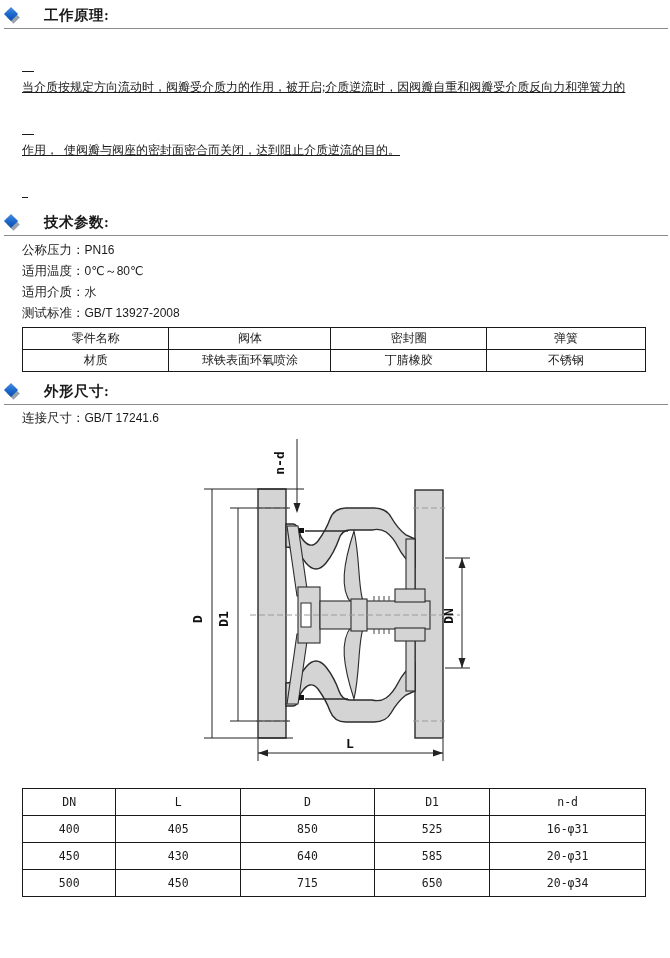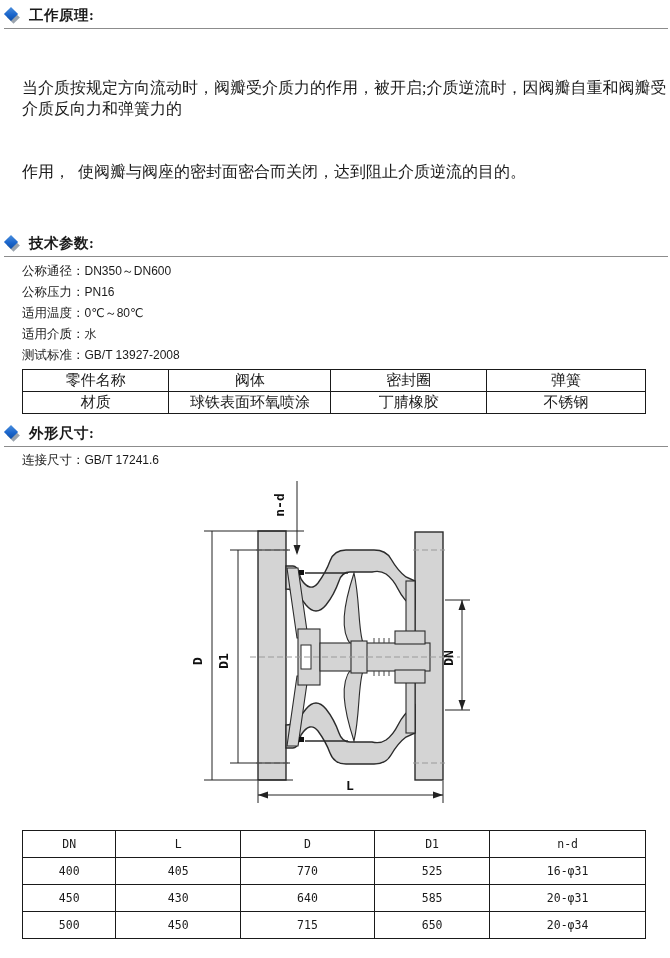--- a/index.html
+++ b/index.html
@@ -4,37 +4,37 @@
 <style>
   html,body{margin:0;padding:0;}
   body{
     width:670px;height:958px;background:#ffffff;overflow:hidden;
     font-family:"Liberation Serif","DejaVu Serif",serif;
     color:#1a1a1a;position:relative;
   }
   .page{position:absolute;left:0;top:0;width:670px;height:958px;}
   
   .sec-head{
-    display:flex;align-items:center;gap:9px;
+    display:flex;align-items:center;gap:24px;
     margin:0 2px 0 4px;padding:6px 0 3px 0;
     border-bottom:1px solid #8c8c8c;
   }
   .sec-head .title{font-size:14.5px;font-weight:bold;letter-spacing:.5px;}
   .diamond{position:relative;width:16px;height:15px;flex:0 0 16px;}
   .diamond .dshadow{position:absolute;left:5px;top:5px;width:9px;height:9px;background:#9aa3ad;transform:rotate(45deg);}
   .diamond .dmain{position:absolute;left:2px;top:1px;width:10px;height:10px;background:linear-gradient(135deg,#4b8fdd 0%,#1b66cc 55%,#0f4fa8 100%);transform:rotate(45deg);}
   
-  .para{margin:6px 0 0 22px;font-size:16px;line-height:21px;white-space:pre-wrap;}
+  .para{margin:6px 0 0 22px;font-size:12px;line-height:21px;white-space:pre-wrap;text-decoration:underline;}
   .param-list{margin:4px 0 0 22px;}
   .param-row{font-size:12.5px;line-height:21px;}
   .param-row .val{font-family:"Liberation Sans","DejaVu Sans",sans-serif;font-size:12px;}
   
   table{border-collapse:collapse;margin-left:22px;width:624px;table-layout:fixed;}
   .mat-table{margin-top:3px;}
-  .mat-table td{border:1px solid #1a1a1a;text-align:center;font-size:15px;height:21px;padding:0;}
+  .mat-table td{border:1px solid #1a1a1a;text-align:center;font-size:12px;height:21px;padding:0;}
   .dim-table{margin-top:4px;}
   .dim-table td{border:1px solid #1a1a1a;text-align:center;height:26px;padding:0;
     font-family:"DejaVu Sans Mono","Liberation Mono",monospace;font-size:11.5px;}
   
   .drawing{position:relative;height:353px;margin-top:2px;}
   .drawing svg{position:absolute;left:158px;top:0;}
   .dim{stroke:#222;stroke-width:1;fill:none;}
   .dimtext{font-family:"DejaVu Sans Mono","Liberation Mono",monospace;font-size:13px;font-weight:bold;fill:#111;}
   .metal{fill:#d4d4d4;stroke:#2b2b2b;stroke-width:1.4;}
   .metal2{fill:#d4d4d4;stroke:#2b2b2b;stroke-width:1.1;}
@@ -58,21 +58,20 @@
   </div>
 
   <div class="sec-head" style="margin-top:4px;align-items:center;">
     <span class="diamond">
         <span class="dshadow"></span>
         <span class="dmain"></span>
       </span>
     <span class="title">技术参数:</span>
   </div>
   <div class="param-list">
-    <div class="param-row"><span>公称通径：</span><span class="val">DN350～DN600</span></div>
     <div class="param-row"><span>公称压力：</span><span class="val">PN16</span></div>
     <div class="param-row"><span>适用温度：</span><span class="val">0℃～80℃</span></div>
     <div class="param-row"><span>适用介质：</span><span class="val">水</span></div>
     <div class="param-row"><span>测试标准：</span><span class="val">GB/T 13927-2008</span></div>
   </div>
 
   <table class="mat-table">
     <colgroup>
         <col style="width:23.5%">
         <col style="width:26%">
@@ -194,21 +193,21 @@
         <tr>
       <td>DN</td>
       <td>L</td>
       <td>D</td>
       <td>D1</td>
       <td>n-d</td>
     </tr>
     <tr>
       <td>400</td>
       <td>405</td>
-      <td>770</td>
+      <td>850</td>
       <td>525</td>
       <td>16-φ31</td>
     </tr>
     <tr>
       <td>450</td>
       <td>430</td>
       <td>640</td>
       <td>585</td>
       <td>20-φ31</td>
     </tr>

